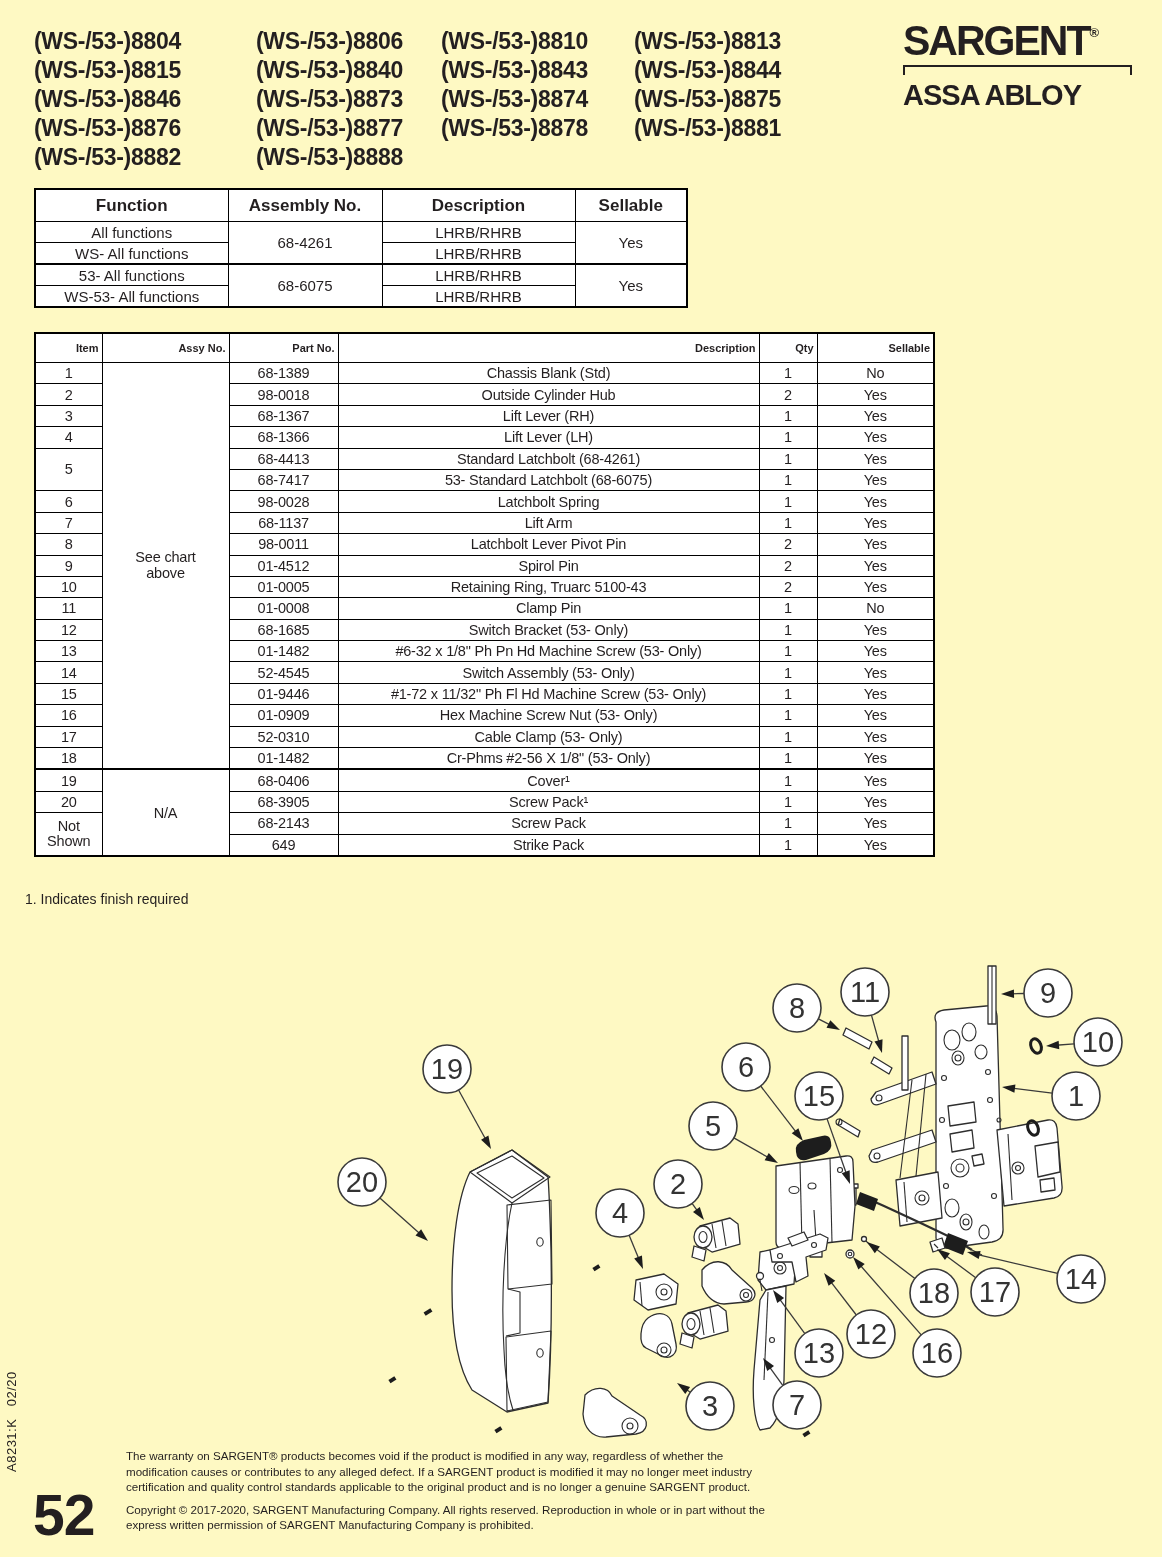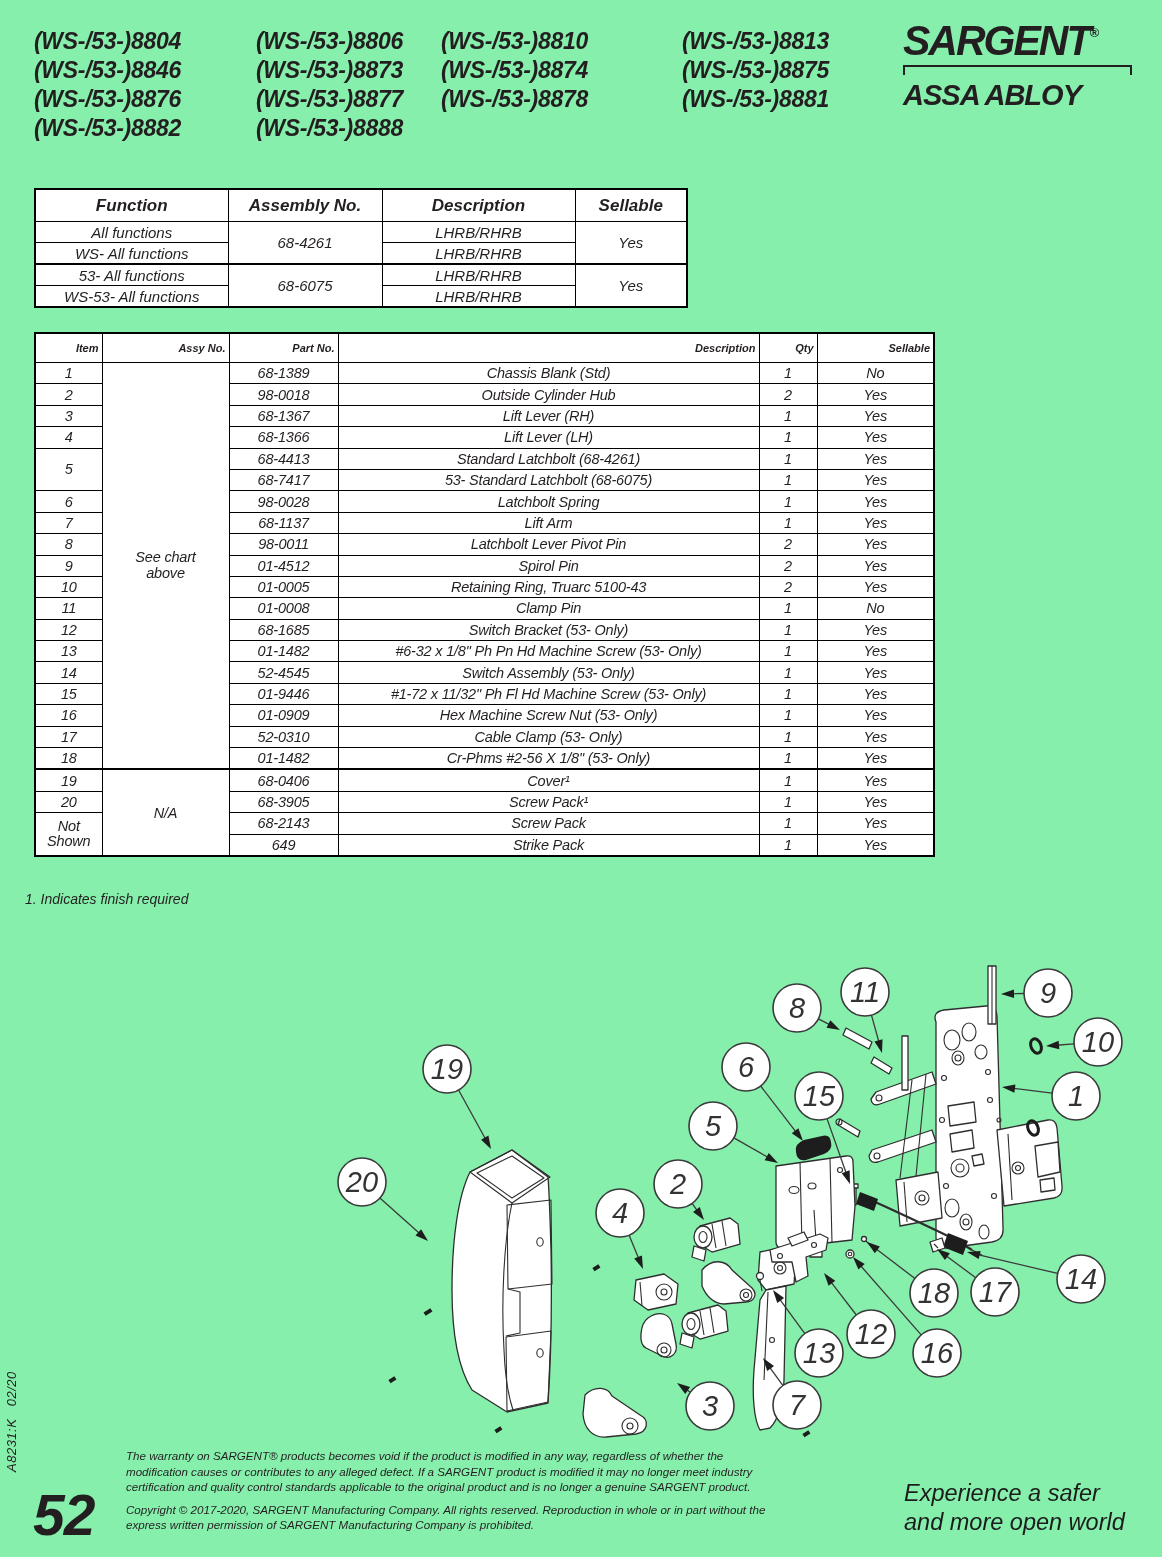--- a/index.html
+++ b/index.html
@@ -1,22 +1,22 @@
 <!DOCTYPE html>
 <html><head>
 <meta charset="utf-8">
 <style>
   html,body{margin:0;padding:0;background:#e8e8e8;}
-  .page{position:relative;width:1162px;height:1557px;background:#86efac;overflow:hidden;
-        font-family:"Liberation Sans",sans-serif;color:#231f20;font-style:italic;}
+  .page{position:relative;width:1162px;height:1557px;background:#fef9c3;overflow:hidden;
+        font-family:"Liberation Sans",sans-serif;color:#231f20;}
   
   .models{position:absolute;left:34px;top:28px;}
   .mrow{position:relative;height:29px;width:820px;}
   .mcell{position:absolute;top:0;font-weight:700;font-size:23px;letter-spacing:-0.3px;white-space:nowrap;}
-  .c0{left:0;} .c1{left:222px;} .c2{left:407px;} .c3{left:600px;margin-left:48px;}
+  .c0{left:0;} .c1{left:222px;} .c2{left:407px;} .c3{left:600px;}
   
   .logo{position:absolute;left:903px;top:20px;width:232px;}
   .logo-name{font-weight:700;font-size:41px;letter-spacing:-2px;line-height:1;white-space:nowrap;
              transform:scaleY(1.04);transform-origin:left top;}
   .logo-reg{font-size:13px;font-weight:700;vertical-align:18px;letter-spacing:0;}
   .logo-rule{margin-top:4px;height:8px;border-top:2.5px solid #231f20;border-left:2.5px solid #231f20;border-right:2.5px solid #231f20;width:225px;}
   .logo-parent{font-weight:700;font-size:29px;letter-spacing:-1px;margin-top:4px;white-space:nowrap;}
   
   table{border-collapse:collapse;table-layout:fixed;position:absolute;background:#fff;}
   th,td{border:1px solid #000;text-align:center;vertical-align:middle;padding:0 3px;overflow:hidden;}
@@ -54,20 +54,26 @@
 <body>
 
 <div class="page">
 
   <div class="models">
     <div class="mrow">
       <span class="mcell c0">(WS-/53-)8804</span>
       <span class="mcell c1">(WS-/53-)8806</span>
       <span class="mcell c2">(WS-/53-)8810</span>
       <span class="mcell c3">(WS-/53-)8813</span>
+    </div>
+    <div class="mrow">
+      <span class="mcell c0">(WS-/53-)8815</span>
+      <span class="mcell c1">(WS-/53-)8840</span>
+      <span class="mcell c2">(WS-/53-)8843</span>
+      <span class="mcell c3">(WS-/53-)8844</span>
     </div>
     <div class="mrow">
       <span class="mcell c0">(WS-/53-)8846</span>
       <span class="mcell c1">(WS-/53-)8873</span>
       <span class="mcell c2">(WS-/53-)8874</span>
       <span class="mcell c3">(WS-/53-)8875</span>
     </div>
     <div class="mrow">
       <span class="mcell c0">(WS-/53-)8876</span>
       <span class="mcell c1">(WS-/53-)8877</span>
@@ -549,18 +555,14 @@
         <text x="362" y="1192" class="callout-num">20</text>
       </g>
   </svg>
 
   <div class="sidecode">A8231:K   02/20</div>
   <div class="pageno">52</div>
   <div class="legal">
     <p>The warranty on SARGENT® products becomes void if the product is modified in any way, regardless of whether the modification causes or contributes to any alleged defect. If a SARGENT product is modified it may no longer meet industry certification and quality control standards applicable to the original product and is no longer a genuine SARGENT product.</p>
     <p>Copyright © 2017-2020, SARGENT Manufacturing Company. All rights reserved. Reproduction in whole or in part without the express written permission of SARGENT Manufacturing Company is prohibited.</p>
   </div>
-  <div class="tagline">
-    <div>Experience a safer</div>
-    <div>and more open world</div>
-  </div>
 
 </div>
 
 </body></html>

